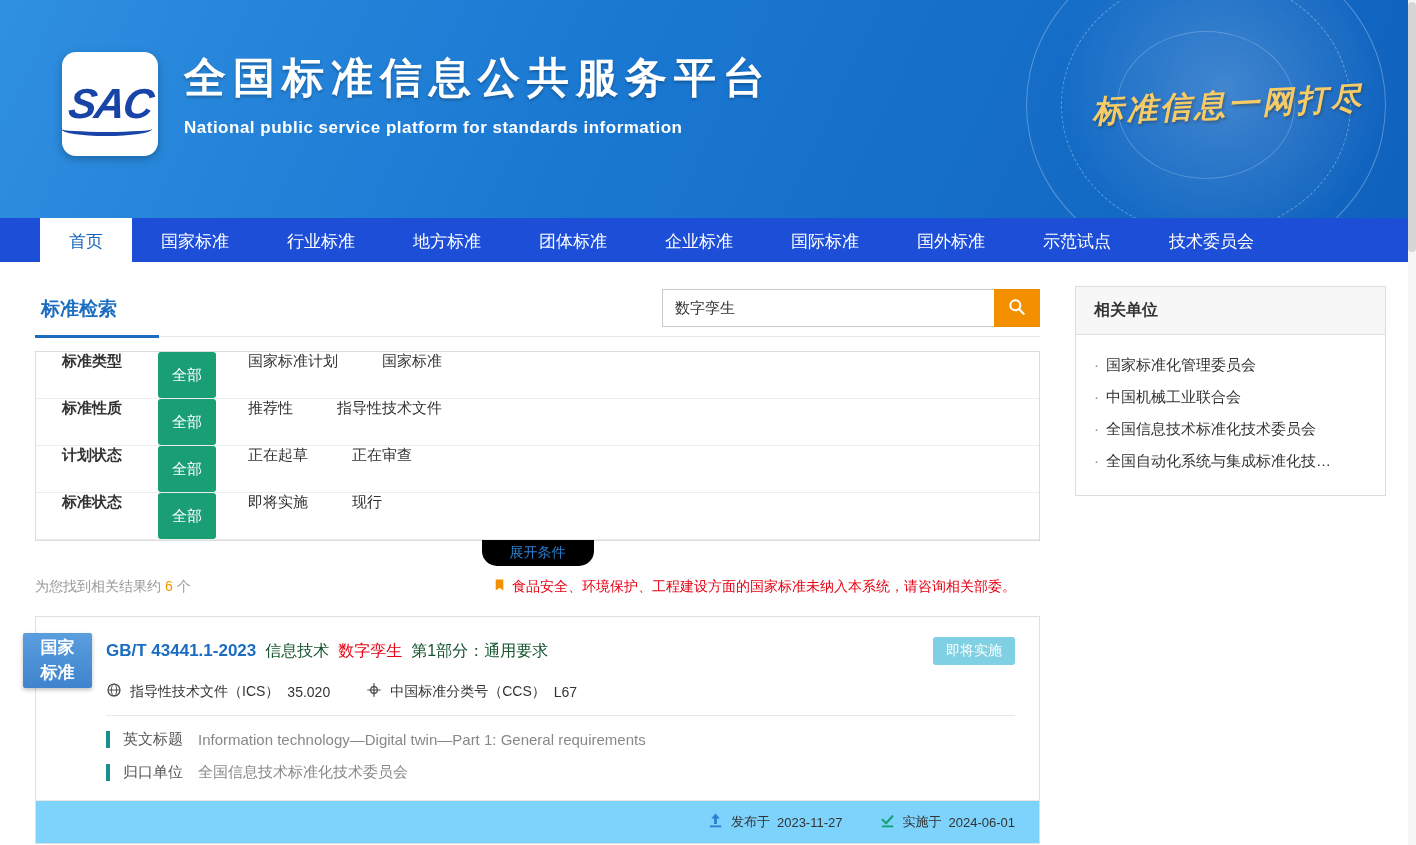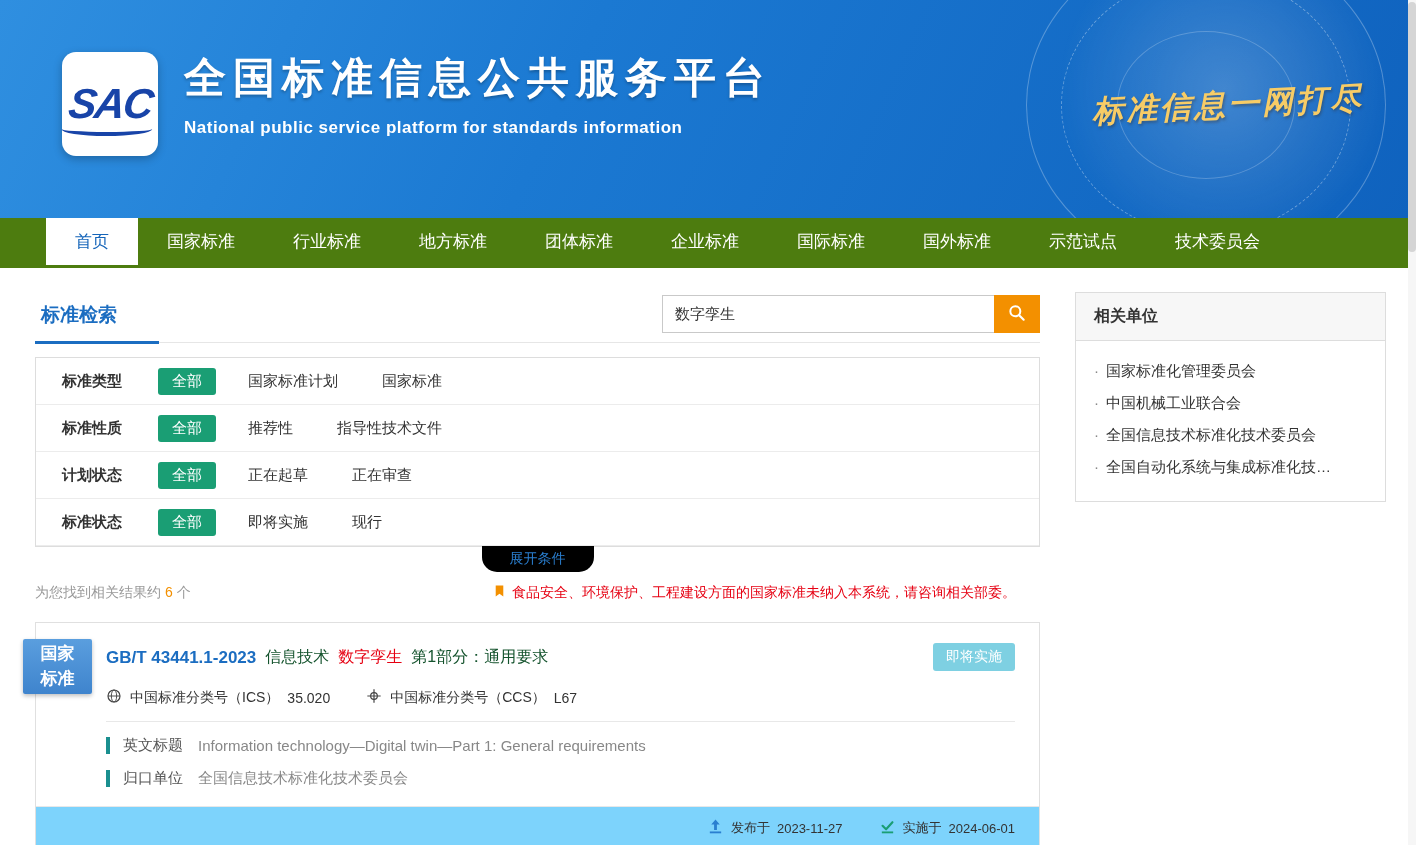--- a/index.html
+++ b/index.html
@@ -46,21 +46,21 @@
     text-shadow:0 2px 3px rgba(0,0,0,.25); white-space:nowrap;
   }
   .site-subtitle { margin-top:12px; font-size:17px; font-weight:bold; letter-spacing:.5px; }
   .slogan {
     position:absolute; right:52px; top:84px; font-size:31px; font-weight:bold;
     font-style:italic; color:#f7cc66; letter-spacing:3px; white-space:nowrap;
     transform:rotate(-3deg); text-shadow:1px 2px 3px rgba(60,30,0,.35);
   }
 
   
-  .main-nav { height:50px; background:#4d7c0f;padding-left:6px; }
+  .main-nav { height:44px; background:#1d4ed8; }
   .nav-inner { display:flex; padding-left:40px; height:47px; }
   .nav-item {
     display:block; line-height:47px; padding:0 29px; color:#fff;
     font-size:17px; cursor:pointer; text-decoration:none; white-space:nowrap;
   }
   .nav-item.active { background:#fff; color:#1464b9; }
 
   
   .content { display:flex; align-items:flex-start; padding:24px 30px 0 35px; }
   .left-col { width:1005px; }
@@ -82,21 +82,21 @@
     font-family:"Liberation Sans","DejaVu Sans",sans-serif;
   }
   .search-btn {
     width:46px; height:38px; background:#f39000; border:none; cursor:pointer;
     display:flex; align-items:center; justify-content:center;
   }
 
   
   .filter-panel { position:relative; border:1px solid #ddd; margin-top:14px; }
   .filter-row {
-    display:flex; align-items:center; height:47px; padding-left:26px;
+    display:flex; height:47px; padding-left:26px;
     border-bottom:1px solid #ececec;
   }
   .filter-row:last-child { border-bottom:none; }
   .filter-label { width:96px; font-size:15px; font-weight:bold; color:#333; }
   .all-btn {
     background:#1a9e74; color:#fff; font-size:15px; padding:4px 14px;
     border-radius:3px; margin-right:32px; border:none; cursor:pointer;
     font-family:inherit;
   }
   .filter-opt { font-size:15px; color:#333; margin-right:44px; cursor:pointer; text-decoration:none; }
@@ -118,21 +118,21 @@
   
   .result-card { position:relative; border:1px solid #e0e0e0; margin-top:20px; background:#fff; }
   .card-badge {
     position:absolute; left:-13px; top:16px; width:69px; height:55px;
     background:linear-gradient(180deg,#5a9ede,#3f84cd); color:#fff; font-size:17px;
     font-weight:bold; text-align:center; display:flex; flex-direction:column;
     justify-content:center; line-height:1.45; border-radius:2px;
     box-shadow:0 2px 4px rgba(0,0,0,.25);
   }
   .card-head { display:flex; align-items:center; padding:20px 24px 0 70px; }
-  .card-title-group { display:flex; align-items:flex-end; gap:9px; cursor:pointer; }
+  .card-title-group { display:flex; align-items:center; gap:9px; cursor:pointer; }
   .card-code { font-size:17px; font-weight:bold; color:#1b6dc1; }
   .card-title-part { font-size:16px; color:#14532d; }
   .hl { color:#e60012; }
   .status-badge {
     margin-left:auto; background:#7ed0e2; color:#fff; font-size:14px;
     padding:5px 13px; border-radius:3px; white-space:nowrap;
   }
   .card-meta {
     display:flex; align-items:center; padding:17px 24px 14px 70px;
     font-size:14px; color:#333;
@@ -270,21 +270,21 @@
       </div>
       <div class="card-meta">
         <span class="meta-item">
           <span>
             <svg viewBox="0 0 24 24" width="16" height="16">
                 <circle cx="12" cy="12" r="9" fill="none" stroke="#444" stroke-width="1.8"></circle>
                 <ellipse cx="12" cy="12" rx="4" ry="9" fill="none" stroke="#444" stroke-width="1.4"></ellipse>
                 <line x1="3" y1="12" x2="21" y2="12" stroke="#444" stroke-width="1.4"></line>
               </svg>
           </span>
-          <span>中国标准分类号（ICS）</span>
+          <span>指导性技术文件（ICS）</span>
           <span>35.020</span>
         </span>
         <span class="meta-item">
           <span>
             <svg viewBox="0 0 24 24" width="16" height="16">
                 <path d="M12 2v20M2 12h20" stroke="#444" stroke-width="1.8"></path>
                 <circle cx="12" cy="12" r="5" fill="none" stroke="#444" stroke-width="1.8"></circle>
               </svg>
           </span>
           <span>中国标准分类号（CCS）</span>

